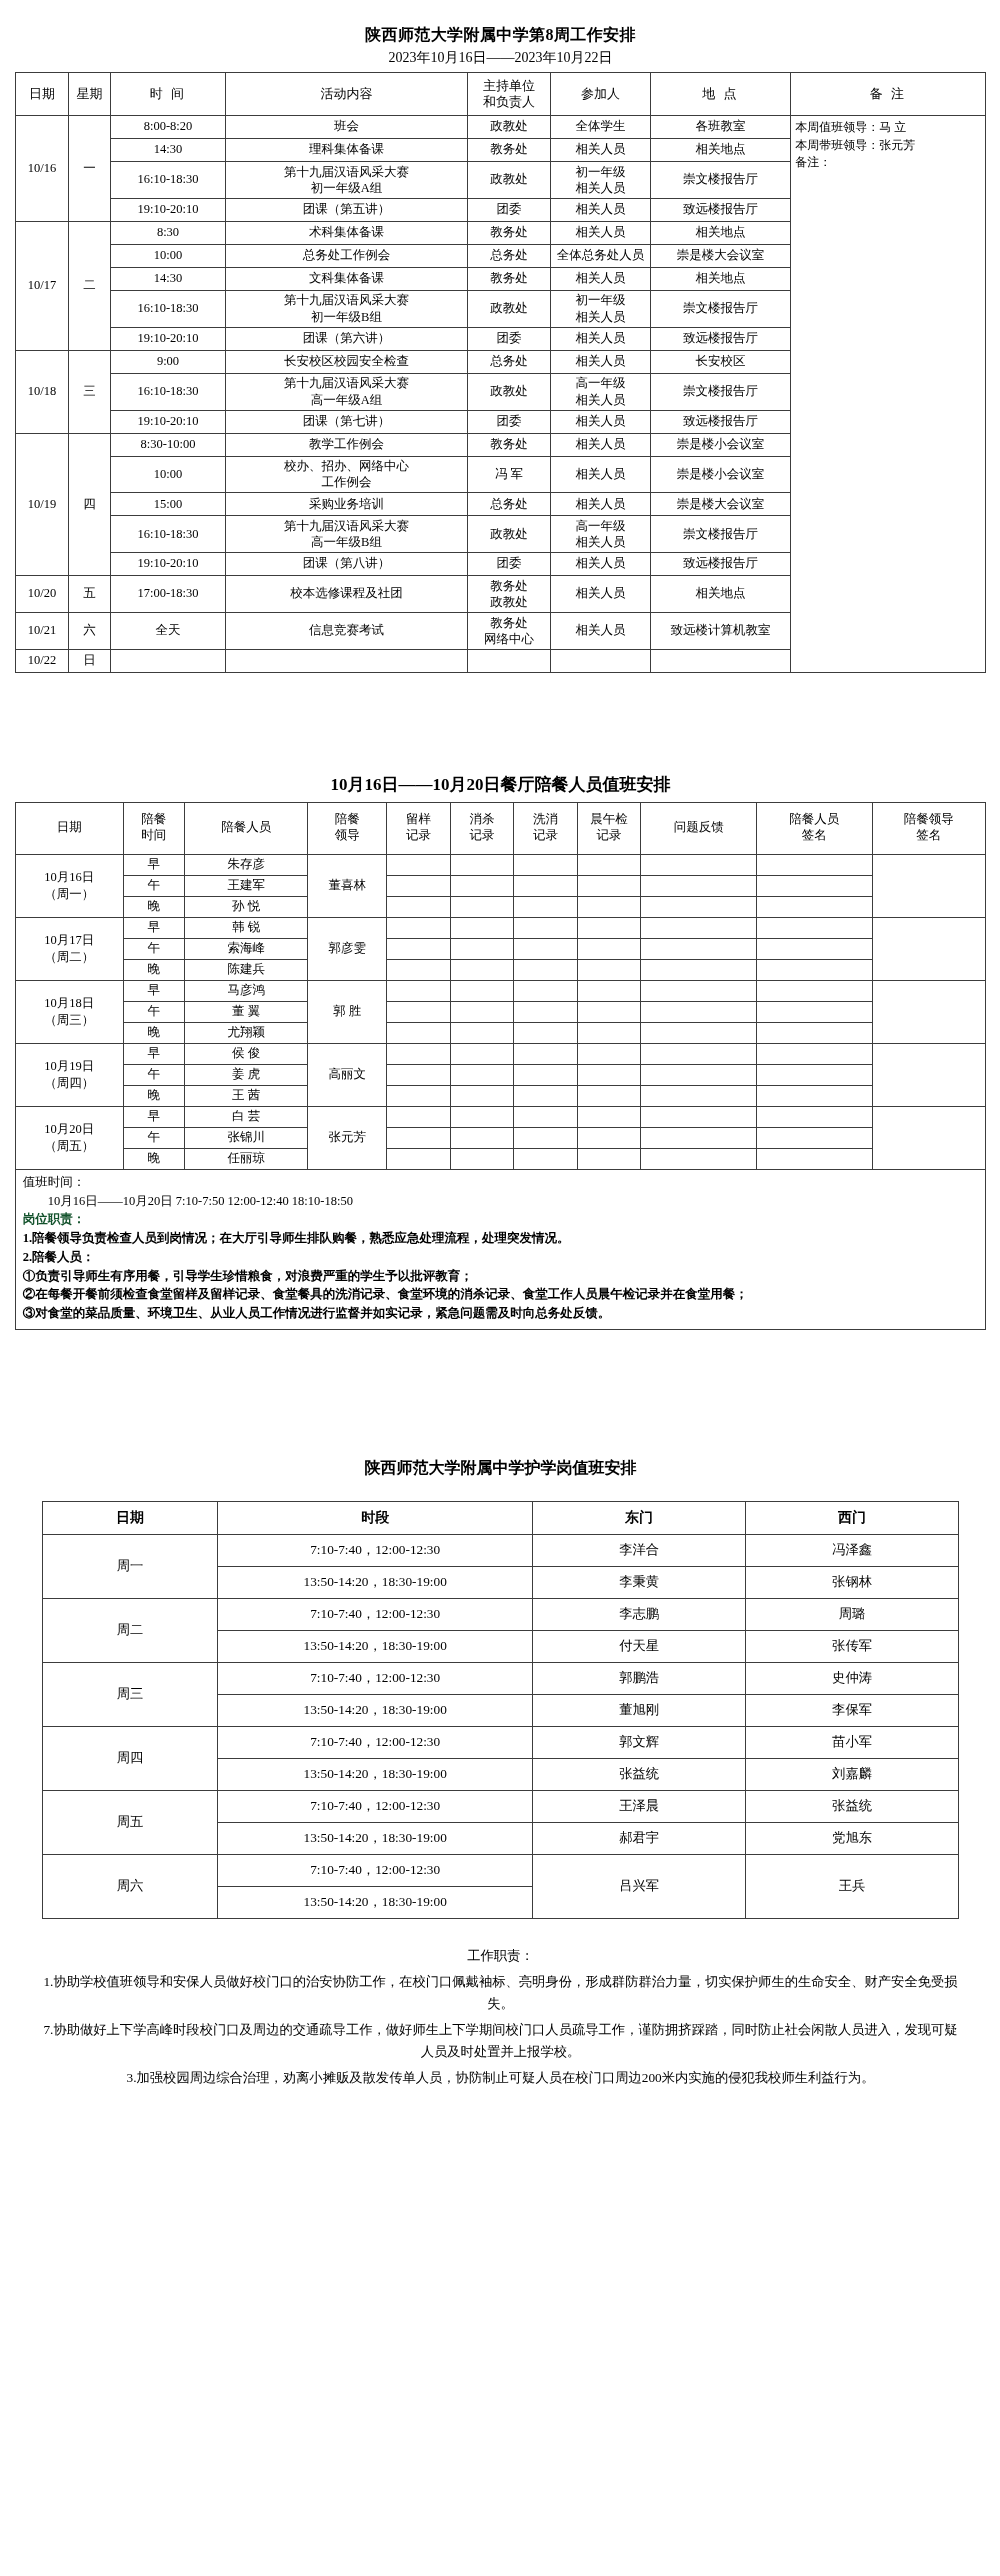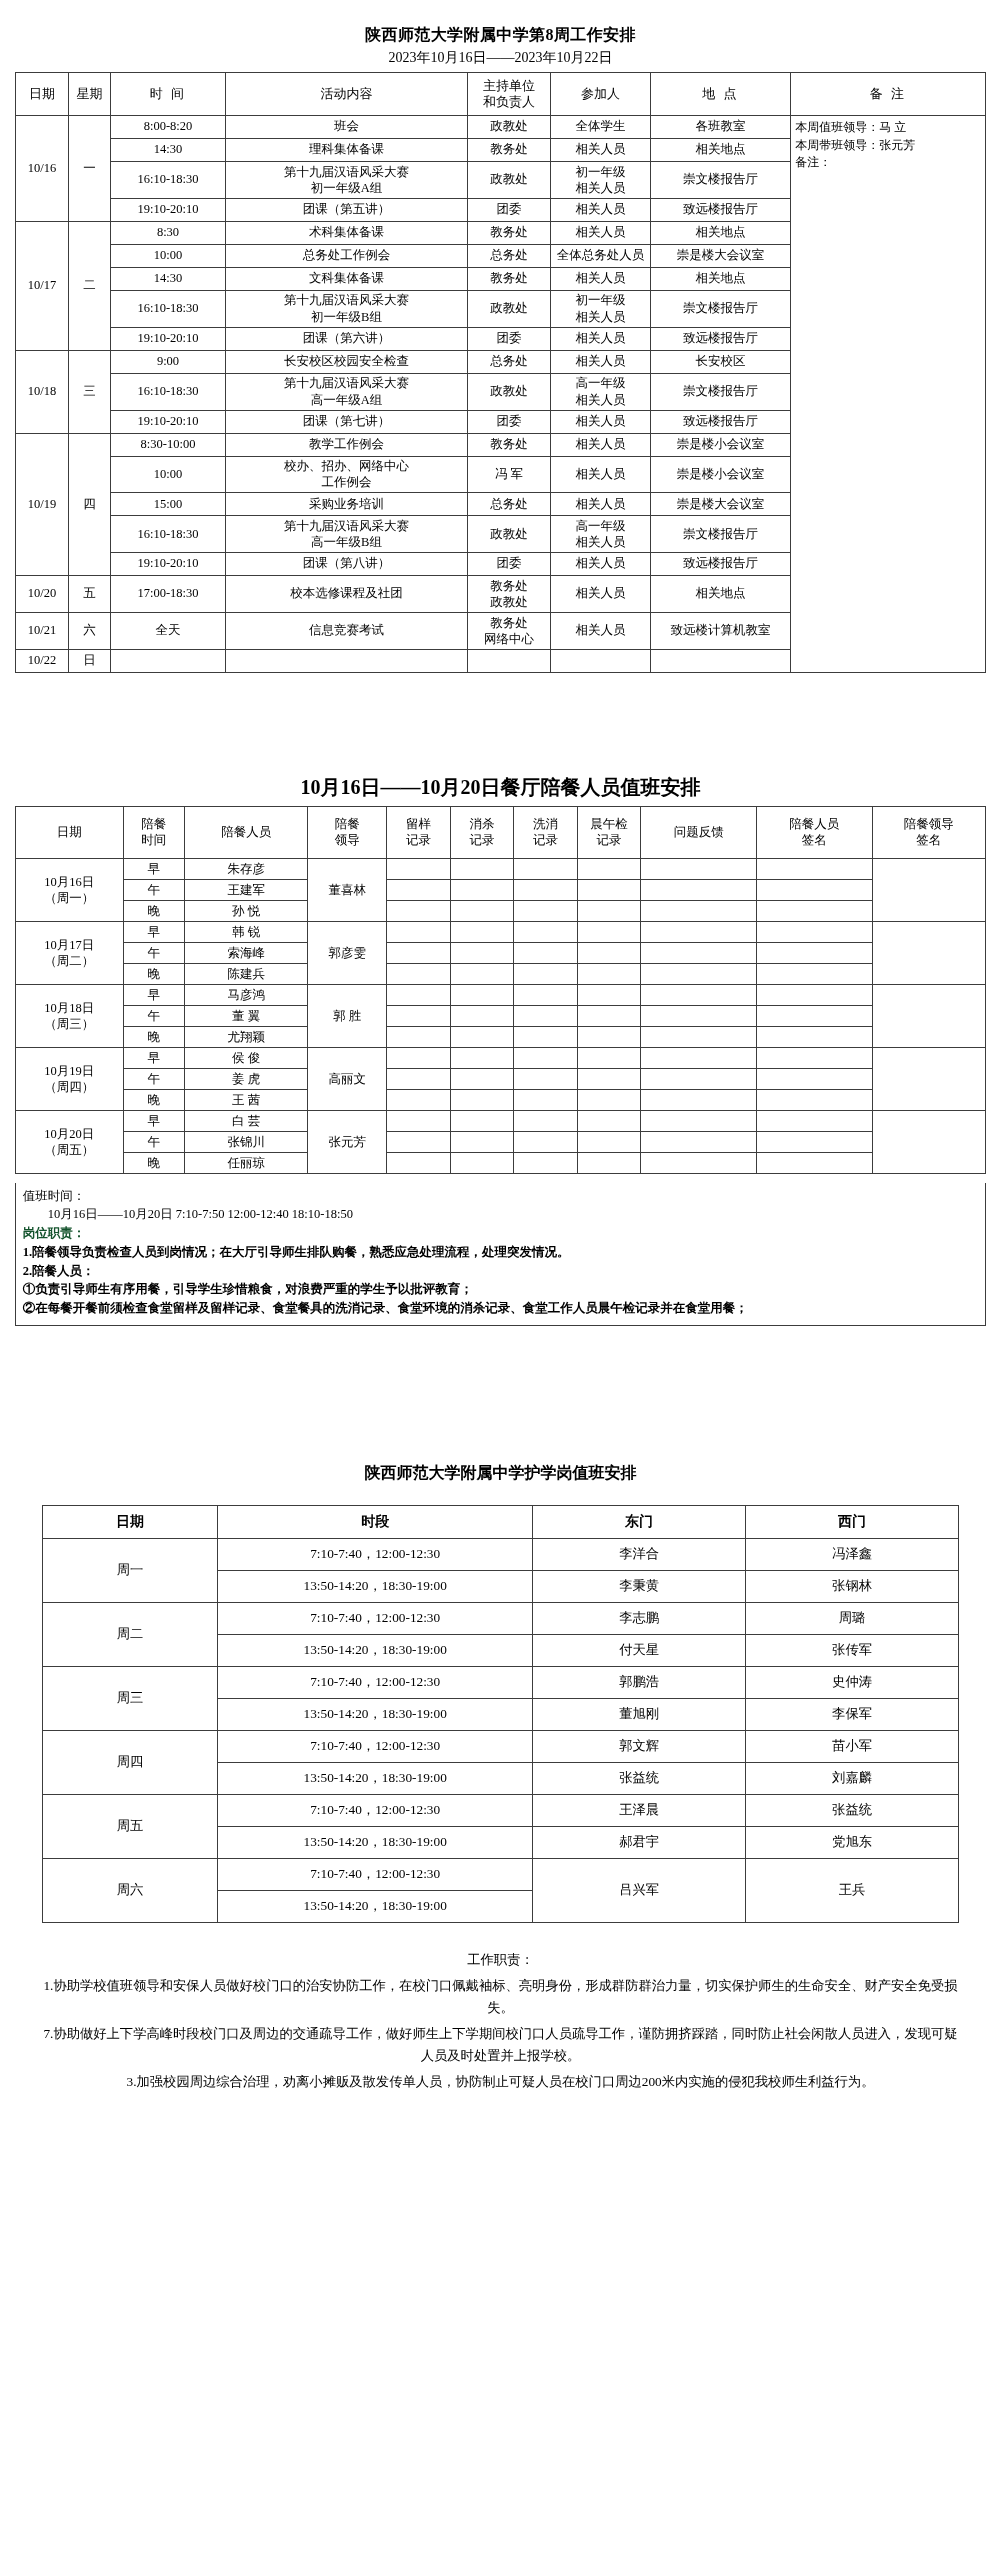--- a/index.html
+++ b/index.html
@@ -69,21 +69,21 @@
     line-height: 1.45;
     margin-top: 37px;
   }
   .two-line { line-height: 1.3; }
   .sp1 { letter-spacing: 2.5px; }
 
   
   .sec2 { padding-top: 98px; }
   .title2 {
     text-align: center;
-    font-size: 20px;
+    font-size: 17px;
     font-weight: bold;
     line-height: 1.6;
     padding-bottom: 3.3px;
     font-family: Liberation Serif, serif;
   }
   #tbl-meal {
     width: 971px;
     margin: 0 auto;
     font-size: 12.5px;
   }
@@ -98,21 +98,21 @@
   .m-staff { width: 107px; }
   .m-lead  { width: 68px; }
   .m-rec   { width: 55px; }
   .m-fb    { width: 100px; }
   .m-sign1 { width: 100px; }
   .m-sign2 { width: 98px; }
   .blankcell { }
 
   .notesblock {
     width: 971px;
-    margin: 9px auto;
+    margin: 0 auto;
     border: 0.8px solid #3c3c3c;
     border-top: none;
     padding: 3.3px 6.7px 6.7px 6.7px;
     font-size: 12.5px;
     line-height: 1.5;
   }
   .notesblock p { margin: 0; }
   .indent { text-indent: 2em; }
   .red { color: #14532d; font-weight: bold; }
   .bold { font-weight: bold; }
@@ -624,20 +624,21 @@
     </table>
 
     <div class="notesblock">
       <p>值班时间：</p>
       <p class="indent">10月16日——10月20日  7:10-7:50   12:00-12:40   18:10-18:50</p>
       <p class="red">岗位职责：</p>
       <p class="bold">1.陪餐领导负责检查人员到岗情况；在大厅引导师生排队购餐，熟悉应急处理流程，处理突发情况。</p>
       <p class="bold">2.陪餐人员：</p>
       <p class="bold">①负责引导师生有序用餐，引导学生珍惜粮食，对浪费严重的学生予以批评教育；</p>
       <p class="bold">②在每餐开餐前须检查食堂留样及留样记录、食堂餐具的洗消记录、食堂环境的消杀记录、食堂工作人员晨午检记录并在食堂用餐；</p>
+      <p class="bold">③对食堂的菜品质量、环境卫生、从业人员工作情况进行监督并如实记录，紧急问题需及时向总务处反馈。</p>
     </div>
   </section>
 
   <section class="sec3">
     <div class="title3">陕西师范大学附属中学护学岗值班安排</div>
 
     <table id="tbl-guard">
       <colgroup>
         <col class="g-day">
           <col class="g-slot">

